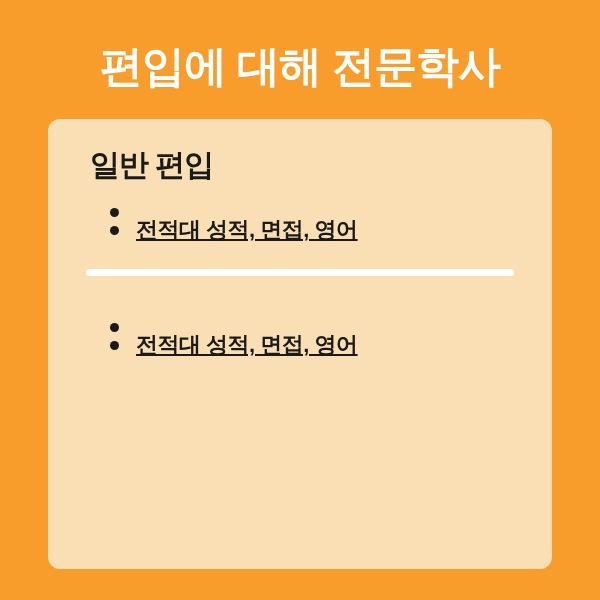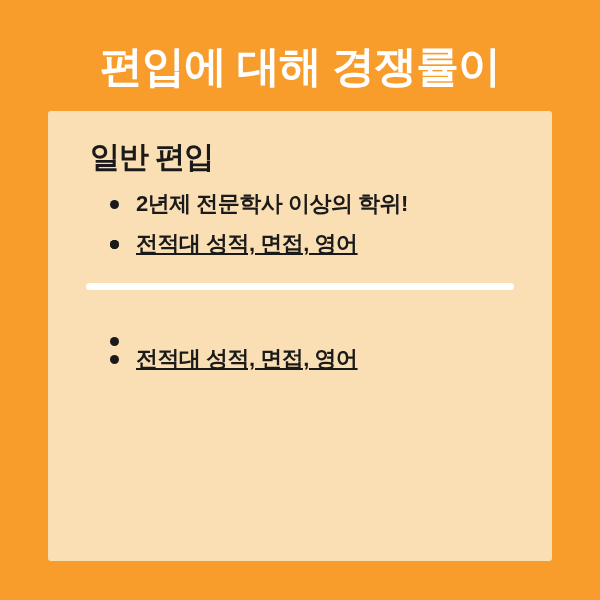--- a/index.html
+++ b/index.html
@@ -26,24 +26,24 @@
     margin-top: 42px;
     font-size: 43px;
     font-weight: bold;
     color: #FFFFFF;
     letter-spacing: -1px;
     line-height: 1.15;
     text-align: center;
     white-space: nowrap;
   }
   .card {
-    margin-top: 20px;
+    margin-top: 28px;
     width: 504px;
     background: #FBDFB4;
-    border-radius: 3px;
+    border-radius: 12px;
     box-sizing: border-box;
     padding: 24px 30px 26px 30px;
     display: flex;
     flex-direction: column;
     flex: 0 0 auto;
     height: 450px;
   }
   .section {
     display: flex;
     flex-direction: column;
@@ -90,28 +90,27 @@
     background: #FFFFFF;
     border-radius: 4px;
     margin: 28px 8px 22px 8px;
   }
 </style>
 </head>
 <body>
 
 <div class="poster">
 
-  <div class="title">편입에 대해 경쟁률이</div>
+  <div class="title">편입에 대해 전문학사</div>
 
   <div class="card">
 
     <div class="section">
       <div class="section-heading">일반 편입</div>
       <ul class="bullets">
-        <li><span class="dot"></span><span>2년제 전문학사 이상의 학위!</span></li>
         <li><span class="dot"></span></li>
         <li><span class="dot"></span><span>전적대 성적, 면접, 영어</span></li>
       </ul>
     </div>
 
     <div class="divider"></div>
 
     <div class="section">
       <ul class="bullets">
         <li><span class="dot"></span></li>

